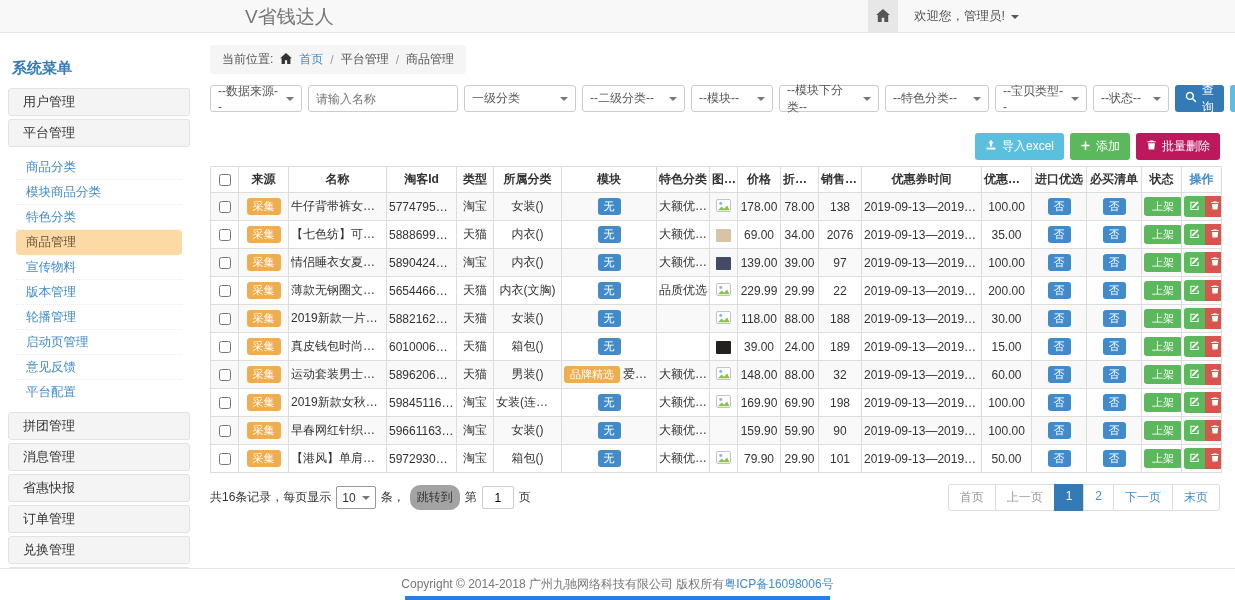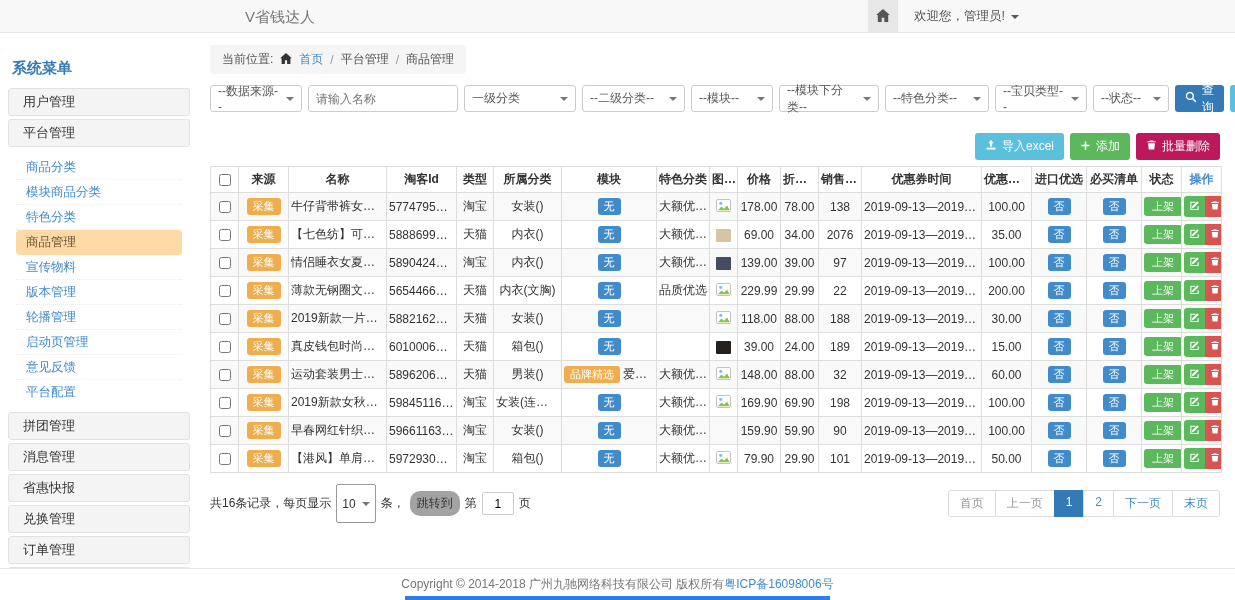--- a/index.html
+++ b/index.html
@@ -4,21 +4,21 @@
 <style>
   * { box-sizing: border-box; }
   html,body { margin:0; padding:0; }
   body {
     width:1235px; height:600px; overflow:hidden; position:relative;
     font-family:"Liberation Sans","DejaVu Sans",sans-serif;
     font-size:12px; color:#333; background:#fff;
   }
   
   .topbar { height:33px; background:#f8f8f8; border-bottom:1px solid #e7e7e7; position:relative; }
-  .brand { position:absolute; left:245px; top:0; line-height:33px; color:#777; font-size:15px; }
+  .brand { position:absolute; left:245px; top:0; line-height:33px; color:#777; font-size:19px; }
   .topbar-right { position:absolute; left:868px; top:0; height:33px; display:flex; align-items:center; }
   .home-btn { width:30px; height:33px; background:#e7e7e7; display:flex; align-items:center; justify-content:center; cursor:pointer; }
   .welcome { color:#555; margin-left:16px; display:flex; align-items:center; gap:6px; font-size:12.5px; cursor:pointer; }
   .caret { width:0; height:0; border-left:4px solid transparent; border-right:4px solid transparent; border-top:4px solid #555; display:inline-block; }
   
   .page { display:flex; height:535px; overflow:hidden; }
   .sidebar { width:182px; margin-left:8px; padding-top:20px; overflow:hidden; flex:none; }
   .sidebar-title { color:#337ab7; font-weight:bold; font-size:15px; padding:6px 4px 10px; }
   .acc-item { background:#f4f4f4; border:1px solid #e2e2e2; border-radius:3px; height:28px; line-height:26px;
               padding:0 14px; margin-bottom:3px; font-size:13px; color:#333; cursor:pointer; }
@@ -67,21 +67,21 @@
   .op-edit { background:#5cb85c; border-radius:3px 0 0 3px; }
   .op-del { background:#d9534f; border-radius:0 3px 3px 0; }
   .thumb { width:15px; height:13px; display:inline-block; border-radius:1px; vertical-align:middle; }
   .photo-beige { background:#d8c3a5; }
   .photo-dark { background:#454a66; }
   .photo-black { background:#23201e; }
   input[type="checkbox"] { width:12px; height:12px; margin:0; vertical-align:middle; }
   
   .pagination-row { display:flex; justify-content:space-between; align-items:center; margin-top:11px; }
   .page-info { display:flex; align-items:center; gap:5px; color:#333; }
-  .pp-select { border:1px solid #999; border-radius:2px; height:39px; padding:0 5px; background:#fff;
+  .pp-select { border:1px solid #999; border-radius:2px; height:23px; padding:0 5px; background:#fff;
                display:inline-flex; align-items:center; cursor:pointer; }
   .jump-btn { background:#a3a3a3; border:none; border-radius:10px; padding:4px 7px; color:#333;
               cursor:pointer; font-size:12px; font-family:Liberation Mono, monospace; }
   .page-num-input { width:32px; height:23px; border:1px solid #ccc; border-radius:2px; text-align:center;
                     font-size:12px; font-family:inherit; }
   .pager { display:flex; }
   .pager a { border:1px solid #ddd; padding:4px 11px; margin-left:-1px; color:#428bca; background:#fff;
              text-decoration:none; font-size:12px; cursor:pointer; }
   .pager a:first-child { border-radius:3px 0 0 3px; }
   .pager a:last-child { border-radius:0 3px 3px 0; }
@@ -127,22 +127,22 @@
           <a class="sub-link">宣传物料</a>
           <a class="sub-link">版本管理</a>
           <a class="sub-link">轮播管理</a>
           <a class="sub-link">启动页管理</a>
           <a class="sub-link">意见反馈</a>
           <a class="sub-link">平台配置</a>
         </div>
         <div class="acc-item">拼团管理</div>
         <div class="acc-item">消息管理</div>
         <div class="acc-item">省惠快报</div>
+        <div class="acc-item">订单管理</div>
         <div class="acc-item">兑换管理</div>
-        <div class="acc-item">订单管理</div>
         <div class="acc-item">统计管理</div>
       </div>
   </div>
 
   <div class="content">
     <div>
       <div class="breadcrumb">
         <span>当前位置:</span>
         <span><svg width="12" height="11" viewBox="0 0 16 15" fill="#333">
               <path d="M8 0l8 7h-2v8h-4.5v-5h-3v5H2V7H0z"></path>

